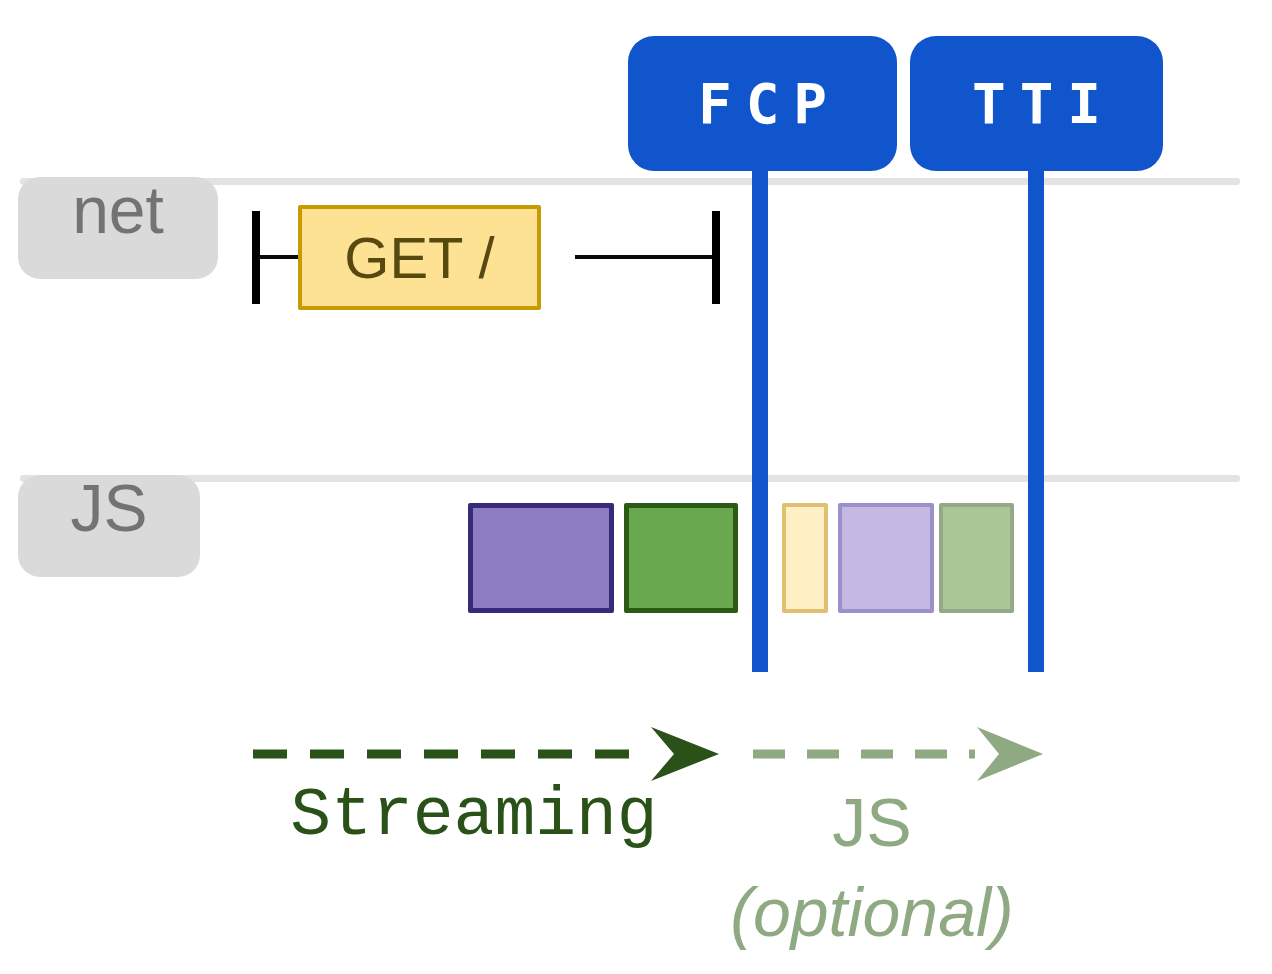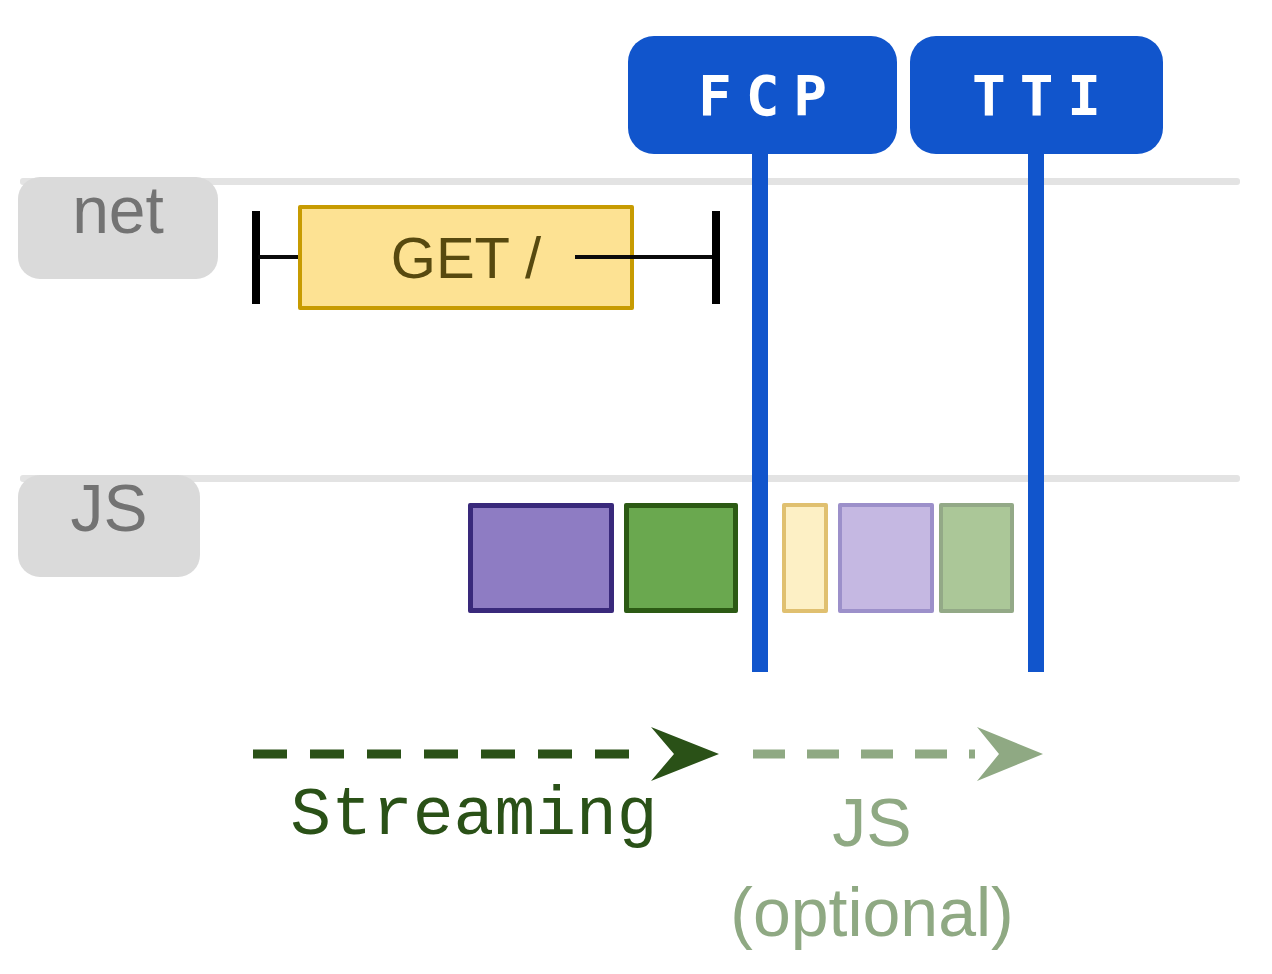--- a/index.html
+++ b/index.html
@@ -54,21 +54,21 @@
     top: 255px;
     height: 4px;
     background: #0a0a0a;
     z-index: 3;
   }
   .conn.a { left: 258px; width: 44px; }
   .conn.b { left: 575px; width: 140px; }
   .req-box {
     position: absolute;
     left: 298px; top: 205px;
-    width: 336px; height: 105px;
+    width: 243px; height: 105px;
     box-sizing: border-box;
     background: #fde293;
     border: 4px solid #c79b01;
     border-radius: 2px;
     display: flex; align-items: center; justify-content: center;
     color: #57490f;
     font-size: 58px;
     z-index: 3;
   }
 
@@ -94,21 +94,21 @@
     width: 16px;
     height: 524px;
     background: #1155cc;
     z-index: 5;
   }
   .stem.fcp { left: 752px; }
   .stem.tti { left: 1028px; }
   .badge {
     position: absolute;
     top: 36px;
-    height: 118px;
+    height: 135px;
     background: #1155cc;
     border-radius: 26px;
     display: flex; align-items: center; justify-content: center;
     color: #ffffff;
     font-family: "DejaVu Sans Mono", monospace;
     font-weight: bold;
     font-size: 56px;
     letter-spacing: 14px;
     text-indent: 14px;
     z-index: 6;
@@ -128,21 +128,21 @@
     z-index: 4;
   }
   .phase-label.streaming {
     left: 234px; top: 776px; width: 480px;
     color: #2a5117; font-size: 68px; font-family: Liberation Mono, monospace;
   }
   .phase-label.js-opt {
     left: 682px; top: 782px; width: 380px;
     color: #8fa983; font-size: 68px;
   }
-  .phase-label.js-opt .line2 { display: block; margin-top: 10px; }
+  .phase-label.js-opt .line2 { display: block; margin-top: 10px; font-style: italic; }
 </style>
 </head>
 <body>
 
 <div class="stage">
 
   <div class="lane-line net"></div>
   <div class="lane-line js"></div>
 
   <div class="lane-tab net">

